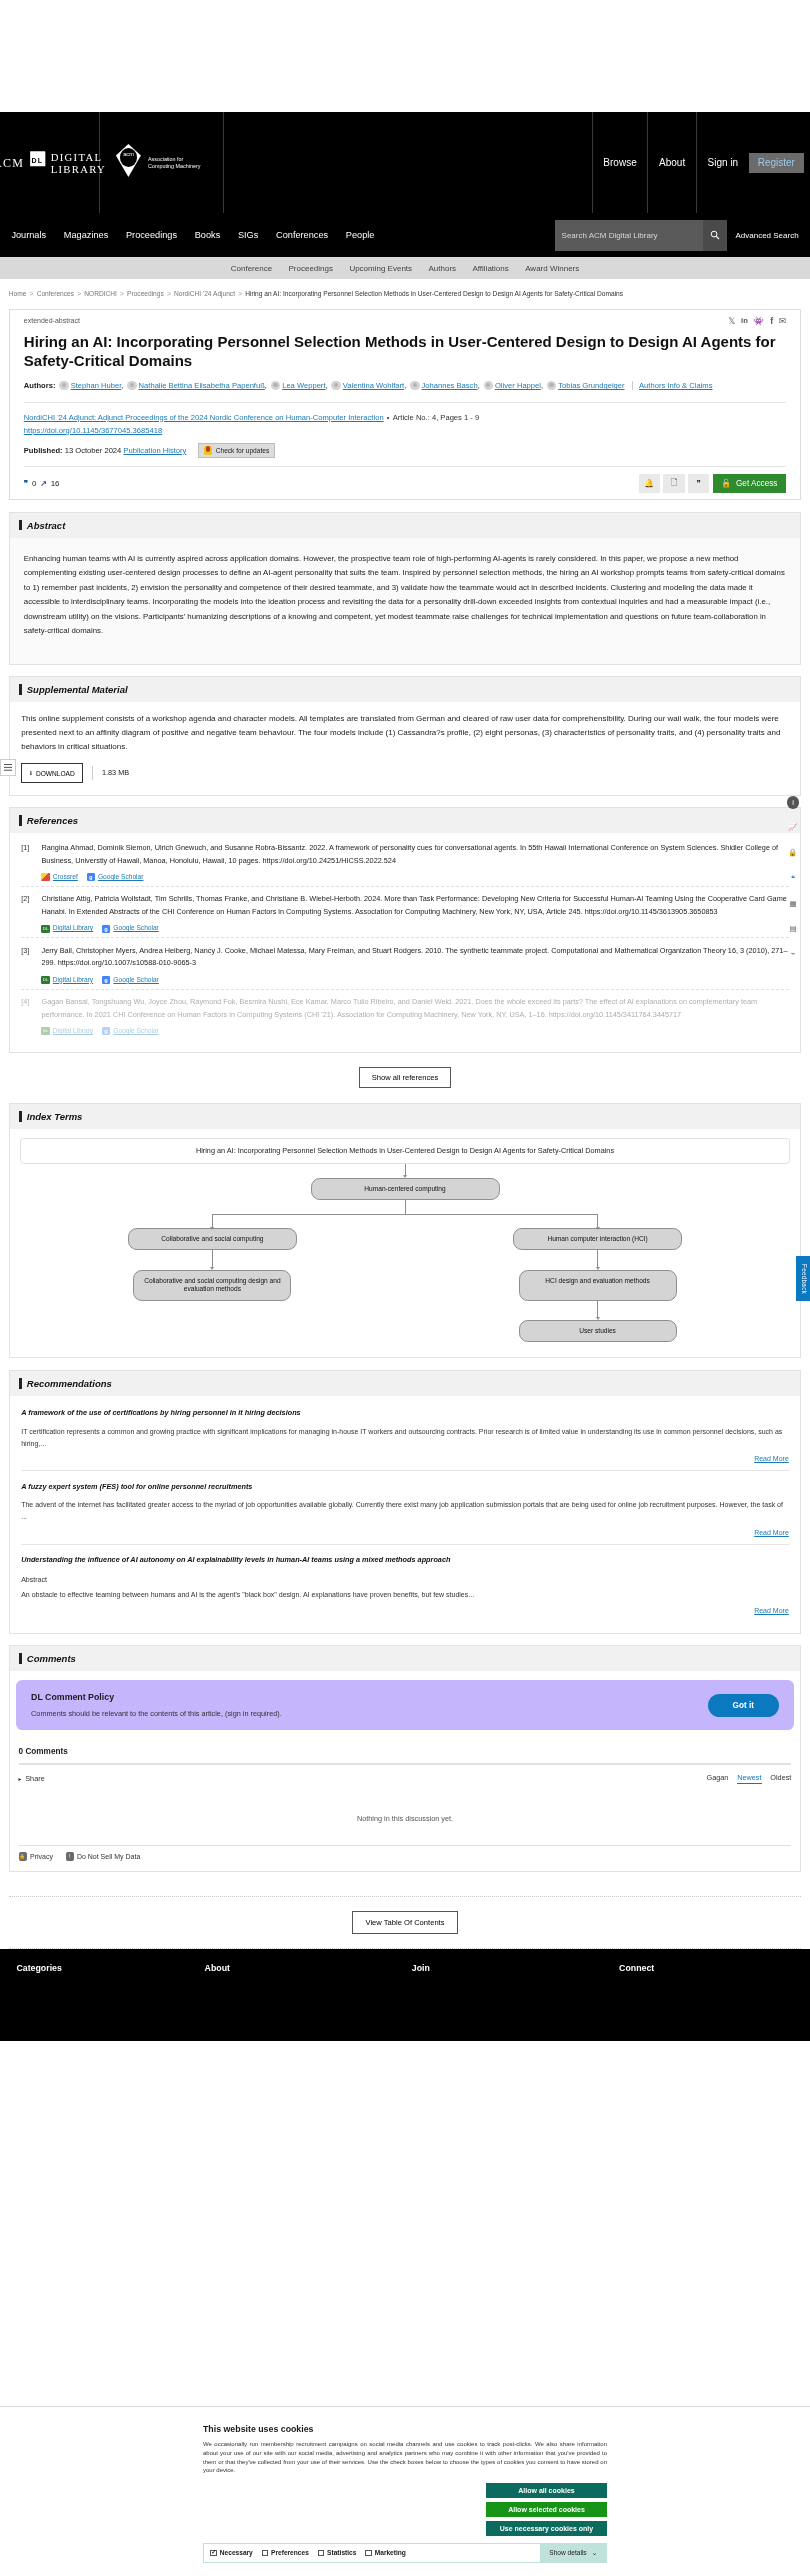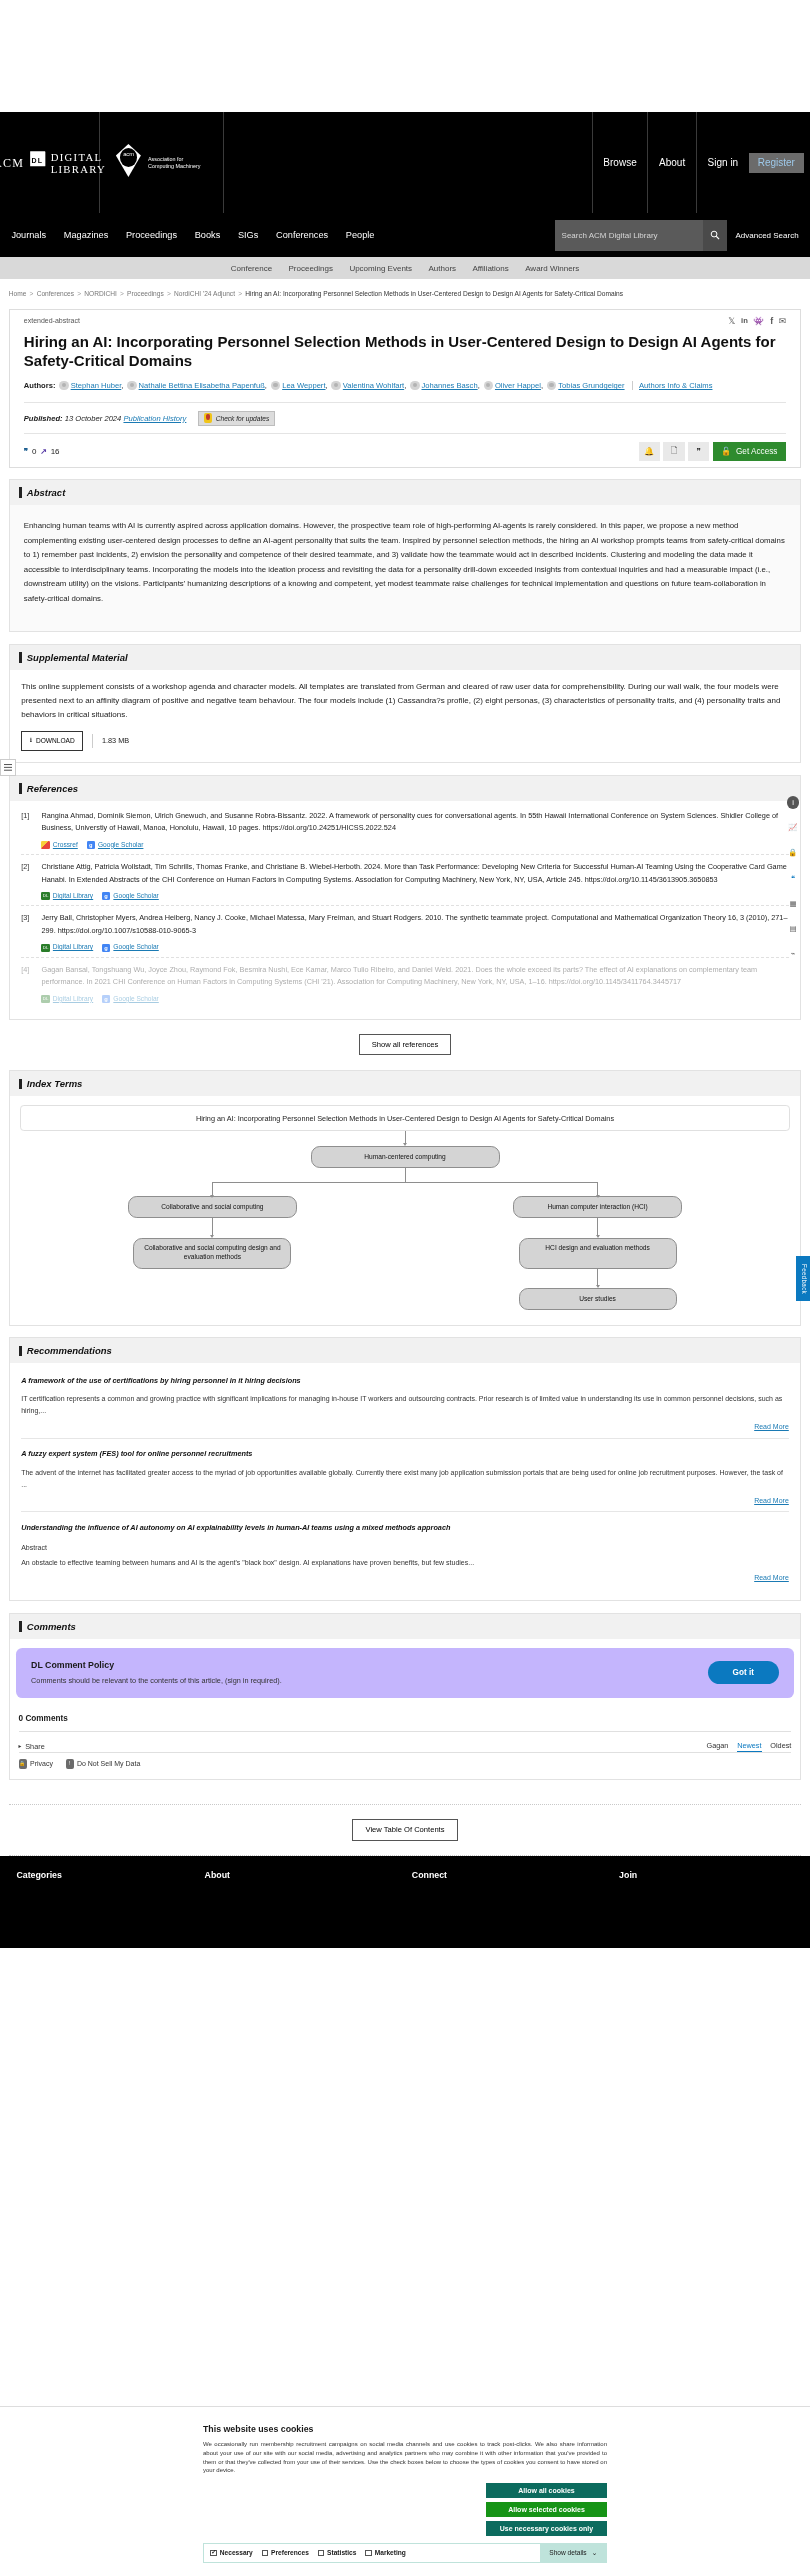--- a/index.html
+++ b/index.html
@@ -98,21 +98,21 @@
   .avatar:after{content:"";position:absolute;left:2.5px;top:1.9px;width:4.4px;height:4.4px;border-radius:50%;background:#b3b3b3;}
   .authors a { color:#1a7ab4; }
   .authors .divider { display:inline-block; width:0.6px; height:8.2px; background:#ccc; margin:0 6.3px -1.3px 7.6px; }
 
   .hr { height:0.6px; background:#e4e4e4; margin:7.6px 0; }
 
   .venue { font-size:7.6px; line-height:13.3px; color:#333; }
   .venue a { color:#1a7ab4; }
   .venue .dot { color:#333; margin:0 3.2px; }
 
-  .pubrow { display:flex; align-items:center; gap:11.4px; font-size:7.6px; margin-top:5.7px;font-style:italic; }
+  .pubrow { display:flex; align-items:center; gap:11.4px; font-size:7.6px; margin-top:5.7px; }
   .pubrow b { font-weight:bold; }
   .crossmark { display:inline-flex; align-items:center; gap:3.8px; background:#dcdcdc; border:0.6px solid #bdbdbd;
      padding:1.9px 5px; font-size:6.6px; color:#222; }
   .cmark-icn { width:8.2px; height:9.5px; background:#f0c419; border-radius:1.9px; position:relative; }
   .cmark-icn:after{content:"";position:absolute;left:1.9px;top:0.6px;width:4.4px;height:5.7px;background:#c0392b;border-radius:1.9px 1.9px 50% 50%;}
 
   .metrics-row { display:flex; align-items:center; justify-content:space-between; margin-top:6.3px; }
   .metrics { display:flex; align-items:center; gap:3.8px; font-size:8px; color:#222; }
   .metrics .q { color:#1a5d8f; font-weight:bold; }
   .metrics .tr { color:#5b3fa8; font-weight:bold; }
@@ -330,20 +330,24 @@
     </div>
 
     <div class="title">Hiring an AI: Incorporating Personnel Selection Methods in User-Centered Design to Design AI Agents for Safety-Critical Domains</div>
 
     <div class="authors">
       <span class="lbl">Authors:</span><span class="avatar"></span><a>Stephan Huber</a>,<span class="avatar"></span><a>Nathalie Bettina Elisabetha Papenfuß</a>,<span class="avatar"></span><a>Lea Weppert</a>,<span class="avatar"></span><a>Valentina Wohlfart</a>,<span class="avatar"></span><a>Johannes Basch</a>,<span class="avatar"></span><a>Oliver Happel</a>,<span class="avatar"></span><a>Tobias Grundgeiger</a><span class="divider"></span><a>Authors Info &amp; Claims</a>
     </div>
 
     <div class="hr"></div>
 
+    <div class="venue">
+      <a>NordiCHI '24 Adjunct: Adjunct Proceedings of the 2024 Nordic Conference on Human-Computer Interaction</a><span class="dot">•</span><span>Article No.: 4, Pages 1 - 9</span><br>
+      <a>https://doi.org/10.1145/3677045.3685418</a>
+    </div>
 
     <div class="pubrow">
       <div>
         <b>Published:</b>
         <span>13 October 2024</span>
         <a>Publication History</a>
       </div>
       <div class="crossmark">
         <span class="cmark-icn"></span>
         <span>Check for updates</span>
@@ -584,20 +588,21 @@
         <div style="display:flex;align-items:center;gap:3.8px;">
           <span style="font-size:5.7px;">▸</span>
           <span>Share</span>
         </div>
         <div class="cm-sorts">
           <span>Gagan</span>
           <span class="sel">Newest</span>
           <span>Oldest</span>
         </div>
       </div>
+      <div class="cm-empty">Nothing in this discussion yet.</div>
       <div class="cm-foot">
         <span class="it">
             <span class="pill">🔒</span>
             <span>Privacy</span>
           </span>
         <span class="it">
             <span class="pill">!</span>
             <span>Do Not Sell My Data</span>
           </span>
       </div>
@@ -610,24 +615,24 @@
 </div>
 
 <div class="footer">
   <div class="fcol first">
       <h5>Categories</h5>
     </div>
   <div class="fcol">
       <h5>About</h5>
     </div>
   <div class="fcol">
+      <h5>Join</h5>
+    </div>
+  <div class="fcol">
       <h5>Connect</h5>
-    </div>
-  <div class="fcol">
-      <h5>Join</h5>
     </div>
 </div>
 
 <div class="feedback">Feedback</div>
 
 <div class="cookie">
   <div class="cookie-inner">
     <h3>This website uses cookies</h3>
     <p>We occasionally run membership recruitment campaigns on social media channels and use cookies to track post-clicks. We also share information about your use of our site with our social media, advertising and analytics partners who may combine it with other information that you've provided to them or that they've collected from your use of their services. Use the check boxes below to choose the types of cookies you consent to have stored on your device.</p>
     <div class="cookie-btns">

